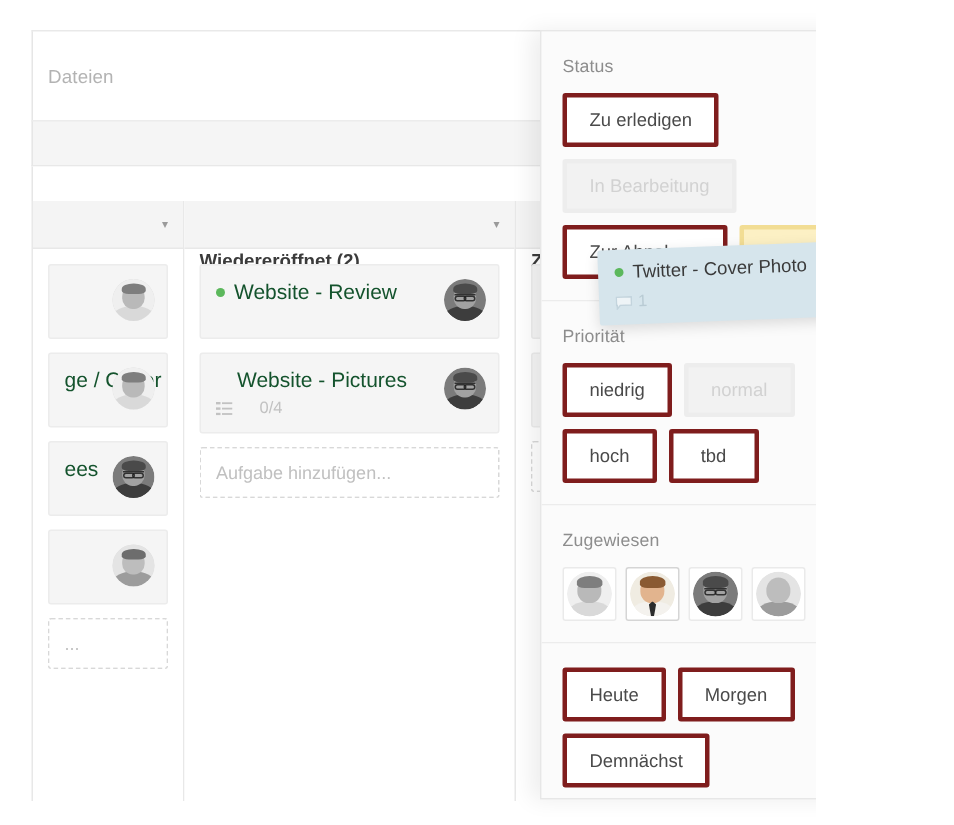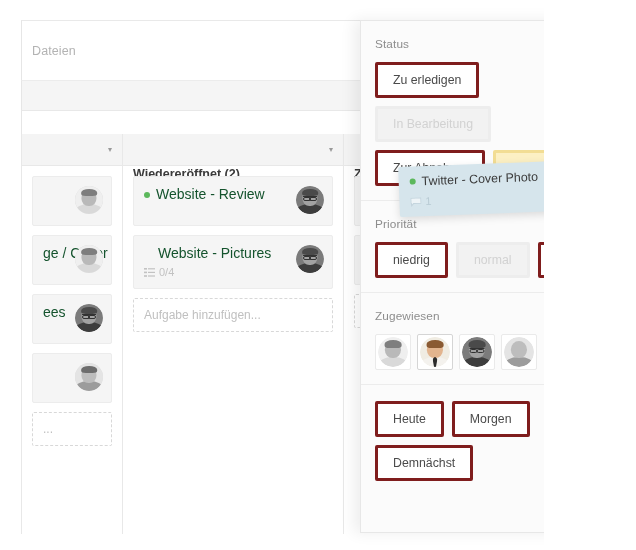--- a/index.html
+++ b/index.html
@@ -131,21 +131,21 @@
     background: #5cb85c;
     margin-right: 6px;
     vertical-align: 1px;
   }
   .task-meta {
     margin-top: 5px;
     font-size: 11px;
     color: #c2c2c2;
     display: flex;
     align-items: center;
-    gap: 4px;
+    gap: 18px;
   }
   .meta-ico { display: inline-block; line-height: 0; }
 
   .card-avatar {
     position: absolute;
     right: 8px; top: 9px;
     width: 28px; height: 28px;
     border-radius: 50%;
     overflow: hidden;
     background: #ddd;
@@ -493,20 +493,21 @@
         <div class="chip">Zur Abnahme</div>
         <div class="chip active">Erledigt</div>
       </div>
     </div>
 
     <div class="panel-section">
       <div class="section-label">Priorität</div>
       <div class="chip-row">
         <div class="chip">niedrig</div>
         <div class="chip disabled">normal</div>
+        <div class="chip">hoch</div>
         <div class="chip">tbd</div>
       </div>
     </div>
 
     <div class="panel-section">
       <div class="section-label">Zugewiesen</div>
       <div class="avatar-row">
         <div class="avatar-chip">
           <div class="face-wrap">
               <div class="face av-grey">

